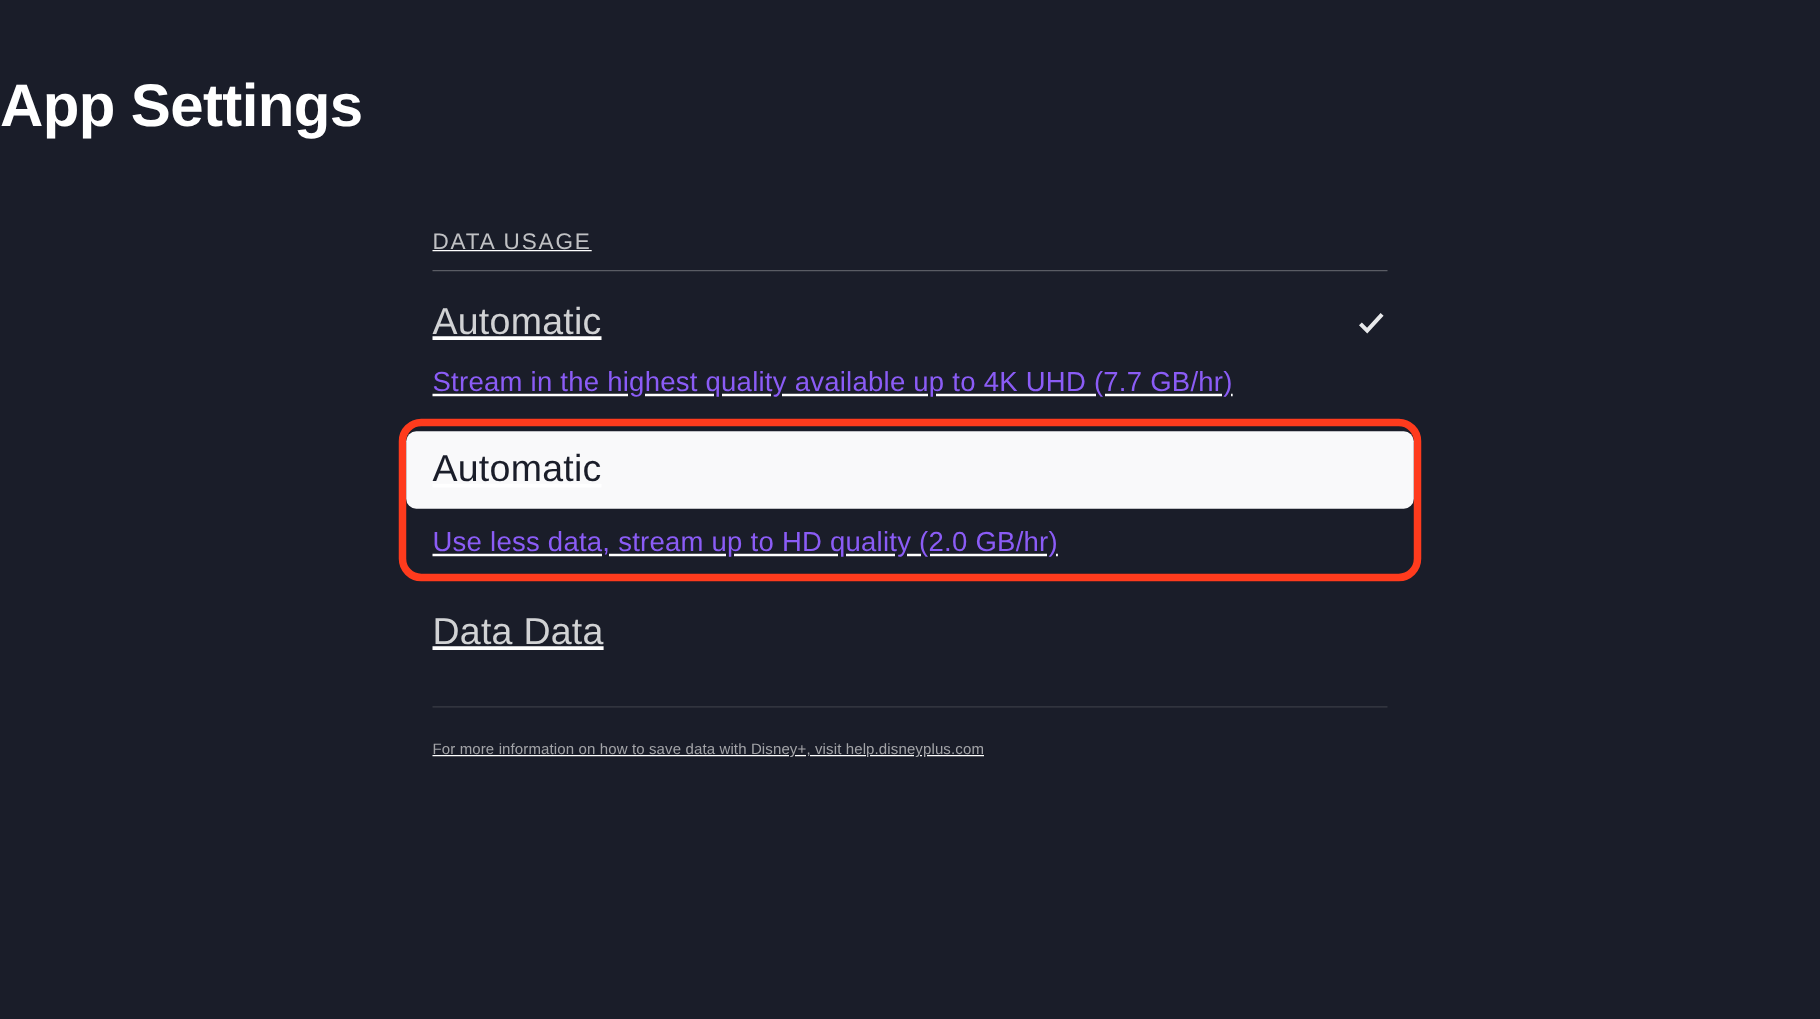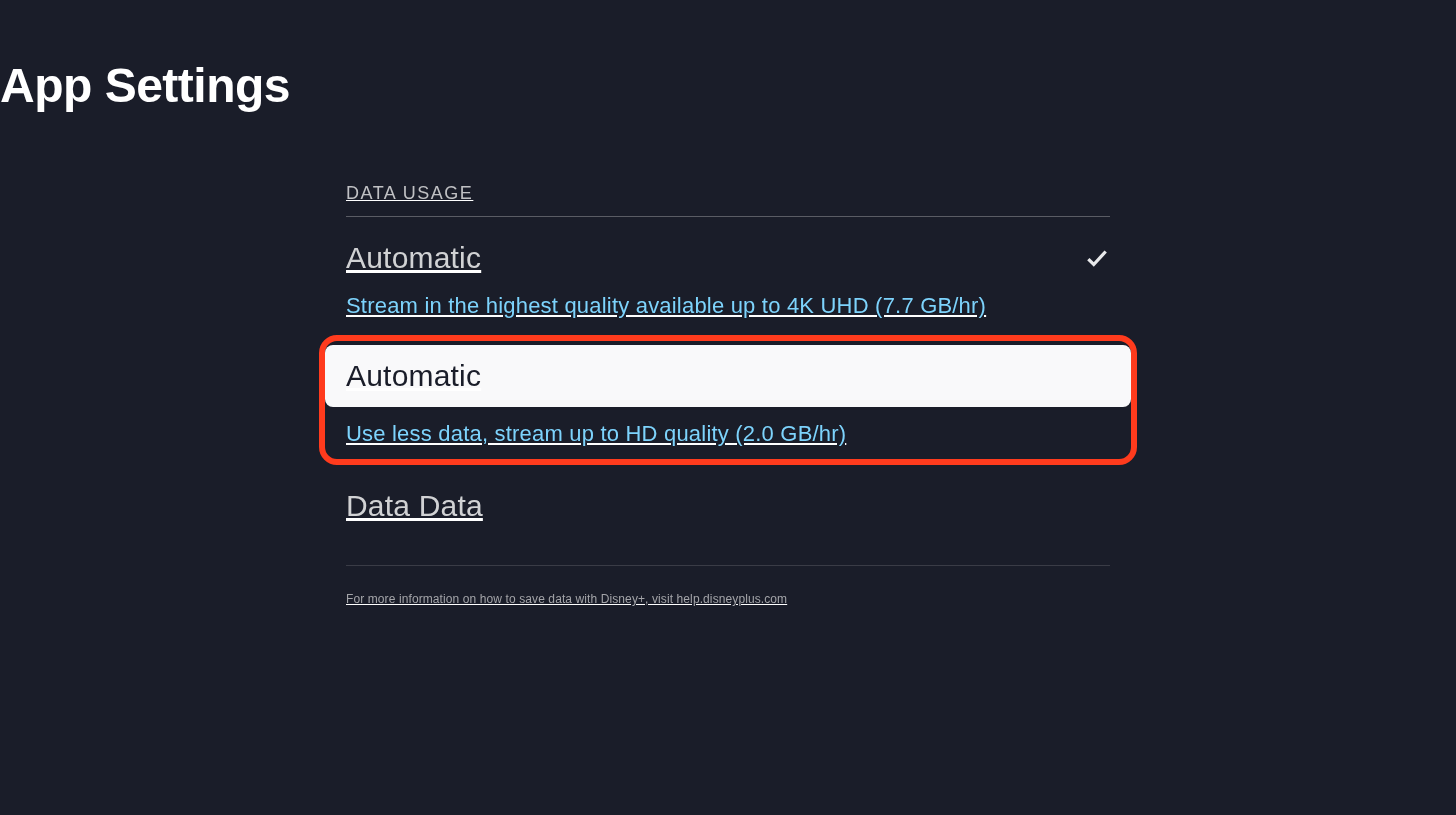--- a/index.html
+++ b/index.html
@@ -53,21 +53,21 @@
     }
     .option-title {
       font-size: 30px;
       font-weight: 400;
       color: #d1d2d4;
       letter-spacing: 0.2px;
     }
     .option-desc {
       font-size: 22px;
       font-weight: 400;
-      color: #7dd3fc;
+      color: #8b5cf6;
       letter-spacing: 0.2px;
     }
     .check-icon {
       width: 26px;
       height: 26px;
       stroke: #e8e9eb;
       stroke-width: 3;
       fill: none;
     }
     .footer-text {

